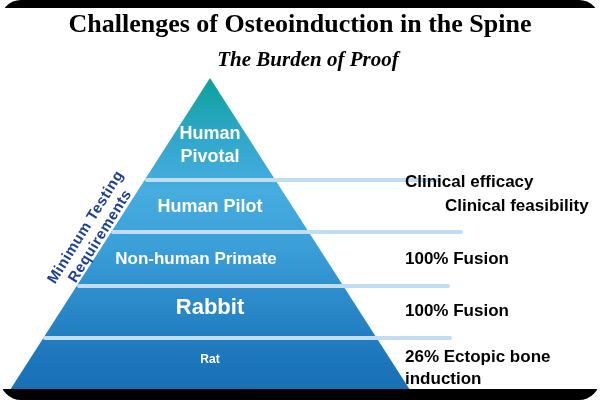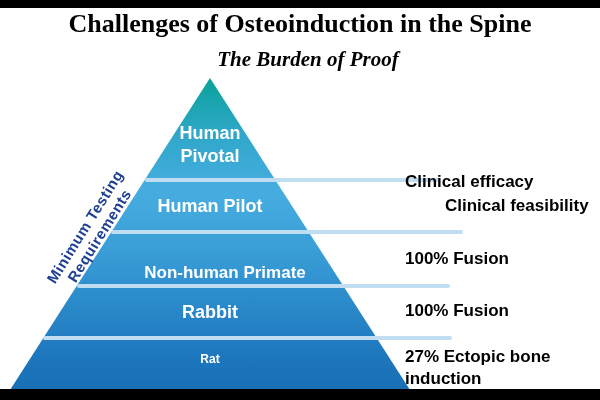--- a/index.html
+++ b/index.html
@@ -1,18 +1,18 @@
 <!DOCTYPE html>
 <html><head>
 <meta charset="utf-8">
 <style>
   html,body { margin:0; padding:0; }
   .slide {
     position:relative; width:600px; height:400px; background:#ffffff;
-    overflow:hidden; font-family:"Liberation Sans", sans-serif;
+    overflow:hidden; font-family:"Liberation Sans", sans-serif;border-radius:21px;
   }
   .bar { position:absolute; left:0; width:600px; background:#000; }
   .bar.top { top:0; height:8px; }
   .bar.bottom { bottom:0; height:11px; }
 
   .title {
     position:absolute; top:9px; left:0; width:100%; margin:0;
     text-align:center; font-family:"Liberation Serif", serif;
     font-weight:bold; font-size:26px; color:#000;
   }
@@ -34,22 +34,22 @@
   .sep1 { top:178px; left:145px; width:295px; }
   .sep2 { top:230px; left:111px; width:352px; }
   .sep3 { top:284px; left:77px;  width:373px; }
   .sep4 { top:336px; left:43px;  width:409px; }
 
   .lvl {
     position:absolute; color:#ffffff; font-weight:bold; text-align:center;
   }
   .lvl1 { top:122px; left:160px; width:100px; font-size:18px; line-height:23px; }
   .lvl2 { top:196px; left:110px; width:200px; font-size:18px; }
-  .lvl3 { top:249px; left:100px;  width:250px; font-size:17px;margin-top:14px; }
-  .lvl4 { top:302px; left:135px; width:150px; font-size:18px; }
+  .lvl3 { top:249px; left:71px;  width:250px; font-size:17px; }
+  .lvl4 { top:294px; left:135px; width:150px; font-size:22px; }
   .lvl5 { top:352px; left:160px; width:100px; font-size:12px; }
 
   .req {
     position:absolute; left:405px; width:190px;
     font-weight:bold; font-size:17px; color:#000;
   }
   .req1 { top:142px;margin-top:30px; }
   .req2 { top:196px;margin-left:40px; }
   .req3 { top:249px; }
   .req4 { top:301px; }
@@ -83,17 +83,17 @@
   <div class="lvl lvl2">Human Pilot</div>
   <div class="lvl lvl1">Human Pivotal</div>
   <div class="lvl lvl3">Non-human Primate</div>
   <div class="lvl lvl4">Rabbit</div>
   <div class="lvl lvl5">Rat</div>
 
   <div class="req req1">Clinical efficacy</div>
   <div class="req req2">Clinical feasibility</div>
   <div class="req req3">100% Fusion</div>
   <div class="req req4">100% Fusion</div>
-  <div class="req req5">27% Ectopic bone induction</div>
+  <div class="req req5">26% Ectopic bone induction</div>
 
   <div class="bar bottom"></div>
 
 </div>
 
 </body></html>

